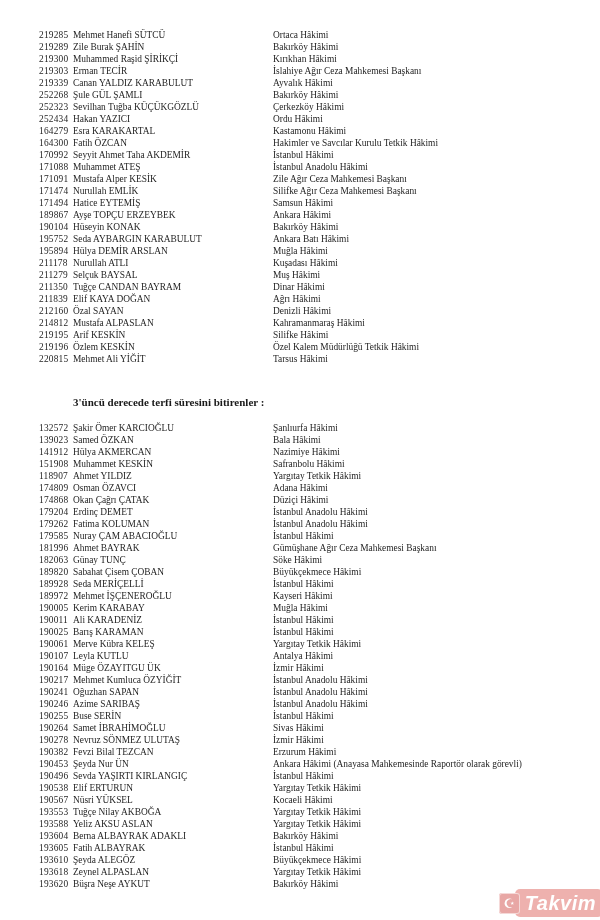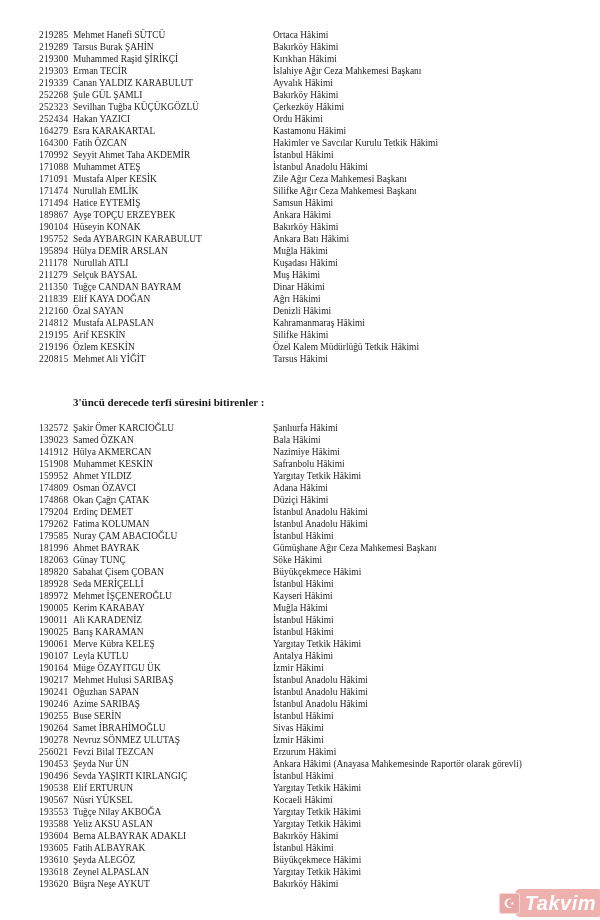--- a/index.html
+++ b/index.html
@@ -86,21 +86,21 @@
 <div class="page">
 
   <div class="list list-1" id="section-1">
       <div class="row">
         <span class="c-no">219285</span>
         <span class="c-name">Mehmet Hanefi SÜTCÜ</span>
         <span class="c-title">Ortaca Hâkimi</span>
       </div>
       <div class="row">
         <span class="c-no">219289</span>
-        <span class="c-name">Tarsus Burak ŞAHİN</span>
+        <span class="c-name">Zile Burak ŞAHİN</span>
         <span class="c-title">Bakırköy Hâkimi</span>
       </div>
       <div class="row">
         <span class="c-no">219300</span>
         <span class="c-name">Muhammed Raşid ŞİRİKÇİ</span>
         <span class="c-title">Kırıkhan Hâkimi</span>
       </div>
       <div class="row">
         <span class="c-no">219303</span>
         <span class="c-name">Erman TECİR</span>
@@ -245,21 +245,21 @@
         <span class="c-no">141912</span>
         <span class="c-name">Hülya AKMERCAN</span>
         <span class="c-title">Nazimiye Hâkimi</span>
       </div>
       <div class="row">
         <span class="c-no">151908</span>
         <span class="c-name">Muhammet KESKİN</span>
         <span class="c-title">Safranbolu Hâkimi</span>
       </div>
       <div class="row">
-        <span class="c-no">159952</span>
+        <span class="c-no">118907</span>
         <span class="c-name">Ahmet YILDIZ</span>
         <span class="c-title">Yargıtay Tetkik Hâkimi</span>
       </div>
       <div class="row">
         <span class="c-no">174809</span>
         <span class="c-name">Osman ÖZAVCI</span>
         <span class="c-title">Adana Hâkimi</span>
       </div>
       <div class="row">
         <span class="c-no">174868</span>
@@ -331,21 +331,21 @@
         <span class="c-name">Leyla KUTLU</span>
         <span class="c-title">Antalya Hâkimi</span>
       </div>
       <div class="row">
         <span class="c-no">190164</span>
         <span class="c-name">Müge ÖZAYITGU ÜK</span>
         <span class="c-title">İzmir Hâkimi</span>
       </div>
       <div class="row">
         <span class="c-no">190217</span>
-        <span class="c-name">Mehmet Hulusi SARIBAŞ</span>
+        <span class="c-name">Mehmet Kumluca ÖZYİĞİT</span>
         <span class="c-title">İstanbul Anadolu Hâkimi</span>
       </div>
       <div class="row">
         <span class="c-no">190241</span>
         <span class="c-name">Oğuzhan SAPAN</span>
         <span class="c-title">İstanbul Anadolu Hâkimi</span>
       </div>
       <div class="row">
         <span class="c-no">190246</span>
         <span class="c-name">Azime SARIBAŞ</span>
@@ -360,21 +360,21 @@
         <span class="c-no">190264</span>
         <span class="c-name">Samet İBRAHİMOĞLU</span>
         <span class="c-title">Sivas Hâkimi</span>
       </div>
       <div class="row">
         <span class="c-no">190278</span>
         <span class="c-name">Nevruz SÖNMEZ ULUTAŞ</span>
         <span class="c-title">İzmir Hâkimi</span>
       </div>
       <div class="row">
-        <span class="c-no">256021</span>
+        <span class="c-no">190382</span>
         <span class="c-name">Fevzi Bilal TEZCAN</span>
         <span class="c-title">Erzurum Hâkimi</span>
       </div>
       <div class="row">
         <span class="c-no">190453</span>
         <span class="c-name">Şeyda Nur ÜN</span>
         <span class="c-title">Ankara Hâkimi (Anayasa Mahkemesinde Raportör olarak görevli)</span>
       </div>
       <div class="row">
         <span class="c-no">190496</span>

